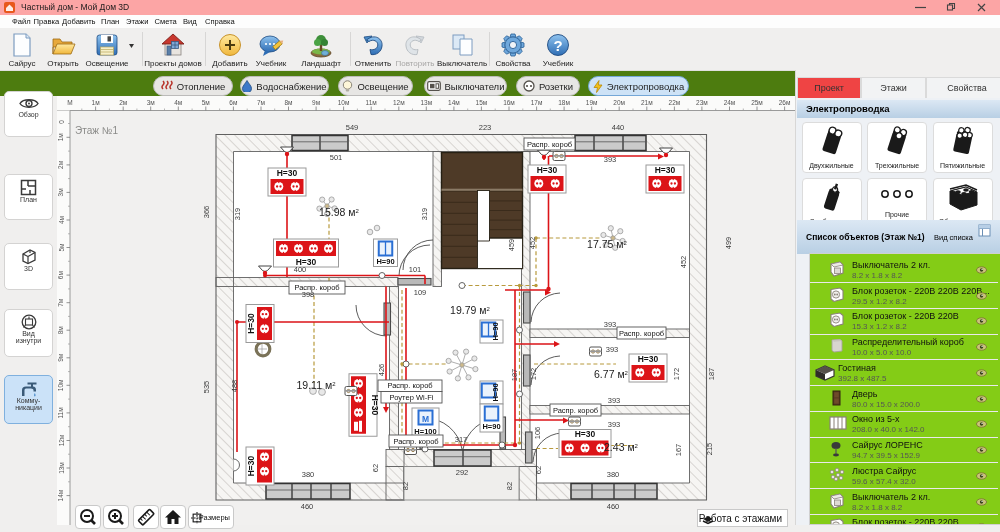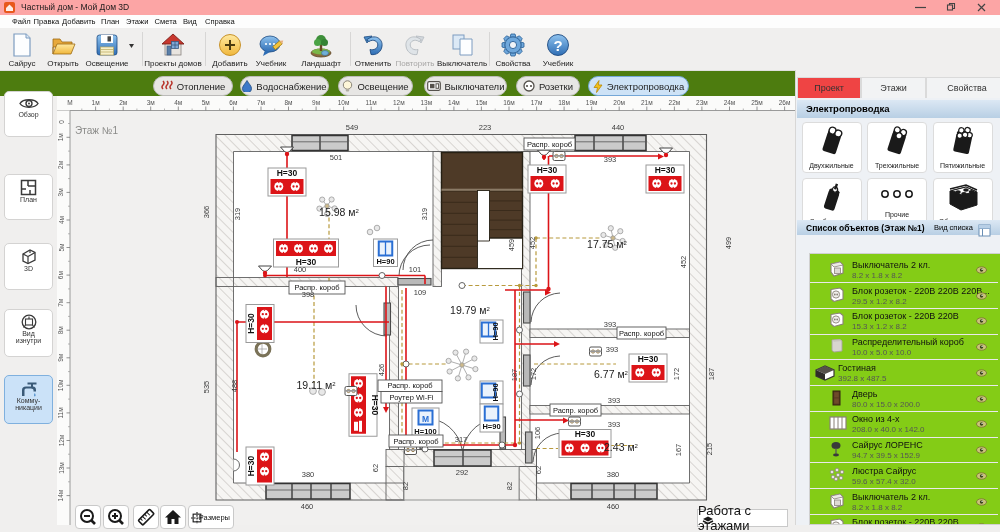--- a/index.html
+++ b/index.html
@@ -742,21 +742,21 @@
           <path d="M-13,-7 L3,-11 L14,-6 L14,7 L-2,12 L-13,6 Z" fill="#1a1a1a" stroke="#1a1a1a" stroke-width="1"></path>
           <path d="M-11,-7.5 L3,-11 L13,-6.5 L-1,-3 Z" fill="#fff" stroke="#1a1a1a" stroke-width="1"></path>
           <ellipse cx="-5" cy="-6" rx="2.8" ry="1.7" fill="#1a1a1a"></ellipse>
           <ellipse cx="3" cy="-8" rx="2.8" ry="1.7" fill="#1a1a1a"></ellipse>
           <ellipse cx="1" cy="-4.2" rx="2.8" ry="1.7" fill="#1a1a1a"></ellipse>
           <ellipse cx="8.5" cy="-6.2" rx="2.8" ry="1.7" fill="#1a1a1a"></ellipse>
           <path d="M-13,-9 L3,-13 L14,-8" fill="none" stroke="#1a1a1a" stroke-width="1.6"></path>
         </g>
       </svg>
   <span>Оборудование</span></div>
- <div class="bluehead" style="top:150px;height:15px;font-size:8.5px">Список объектов (Этаж №1)
+ <div class="bluehead" style="top:150px;height:34px;font-size:8.5px">Список объектов (Этаж №1)
    <span style="position:absolute;right:27px;font-weight:normal;font-size:7.5px">Вид списка</span>
    <svg style="position:absolute;right:9px;top:4px" width="13" height="13" viewBox="0 0 13 13">
         <rect x="1" y="1" width="11" height="11" fill="#fff" stroke="#6a8fb5"></rect>
         <path d="M1 4.5 H12 M4.5 1 V12" stroke="#6a8fb5"></path>
         <rect x="1" y="1" width="11" height="3.5" fill="#b8cfe6"></rect>
       </svg>
  </div>
  <div id="objlist">
       <svg class="ficon" style="left:18px;top:5.8px" width="18" height="18" viewBox="0 0 18 18">
         <path d="M3,4 L12,2 L15,5 L15,13 L6,16 L3,12 Z" fill="#fff" stroke="#8a8178" stroke-width="1.1"></path>
@@ -834,21 +834,21 @@
       <svg class="ficon" style="left:166px;top:140.55px" width="11" height="8" viewBox="0 0 11 8">
         <ellipse cx="5.5" cy="4" rx="5" ry="3.2" fill="#c9c37a" stroke="#7a6f35" stroke-width="0.8"></ellipse>
         <circle cx="5.5" cy="4" r="1.7" fill="#3a441c"></circle>
         <circle cx="6.1" cy="3.4" r="0.6" fill="#fff"></circle>
       </svg>
       <div class="li-sep" style="top:156.8px"></div>
       <svg class="ficon" style="left:18px;top:160.3px" width="20" height="18" viewBox="0 0 20 18">
         <rect x="2" y="3" width="16" height="12" fill="#fff" stroke="#8a8178" stroke-width="1.2"></rect>
         <path d="M6,3 V15 M10,3 V15 M14,3 V15" stroke="#8a8178" stroke-width="1"></path>
       </svg>
-      <div class="li-t" style="left:42px;top:160.3px">Окно из 4-х</div>
+      <div class="li-t" style="left:42px;top:160.3px">Окно из 5-х</div>
       <div class="li-d" style="left:42px;top:171.3px">208.0 x 40.0 x 142.0</div>
       <svg class="ficon" style="left:166px;top:166.3px" width="11" height="8" viewBox="0 0 11 8">
         <ellipse cx="5.5" cy="4" rx="5" ry="3.2" fill="#c9c37a" stroke="#7a6f35" stroke-width="0.8"></ellipse>
         <circle cx="5.5" cy="4" r="1.7" fill="#3a441c"></circle>
         <circle cx="6.1" cy="3.4" r="0.6" fill="#fff"></circle>
       </svg>
       <div class="li-sep" style="top:182.55px"></div>
       <svg class="ficon" style="left:18px;top:186.05px" width="18" height="18" viewBox="0 0 18 18">
         <ellipse cx="8" cy="5.5" rx="4.5" ry="3.5" fill="#3a3a3a"></ellipse>
         <rect x="7.4" y="8" width="1.2" height="6" fill="#555"></rect>
@@ -932,19 +932,19 @@
 <div class="abs" style="left:160px;top:505px;width:26px;height:24px;background:#fff;border:1px solid #c9c9c9;border-radius:4px">
 <svg width="24" height="22" viewBox="0 0 24 22">
         <path d="M12,4 L20,11.5 H17.5 V18 H6.5 V11.5 H4 Z M10.5,18 V13 H13.5 V18 Z" fill="#1a1a1a" fill-rule="evenodd"></path>
       </svg></div>
 <div class="abs" style="left:188px;top:505px;width:46px;height:24px;background:#fff;border:1px solid #c9c9c9;border-radius:4px;font-size:7.5px;color:#111;display:flex;align-items:center;justify-content:flex-end;padding-right:3px">
 <svg style="position:absolute;left:2px;top:6px" width="12" height="12" viewBox="0 0 14 14">
         <rect x="2.5" y="2.5" width="9" height="9" fill="none" stroke="#1a1a1a" stroke-width="1.3"></rect>
         <path d="M7,0 V14 M0,7 H14" stroke="#1a1a1a" stroke-width="1.3" stroke-dasharray="2 1.4"></path>
       </svg>
 Размеры</div>
-<div class="abs" style="left:697px;top:509px;width:91px;height:18px;background:#fff;border:1px solid #c9c9c9;border-radius:0;font-size:13px;color:#111;display:flex;align-items:center;justify-content:flex-end;padding-right:5px">
+<div class="abs" style="left:697px;top:509px;width:91px;height:18px;background:#fff;border:1px solid #c9c9c9;border-radius:0;font-size:10px;color:#111;display:flex;align-items:center;justify-content:flex-end;padding-right:5px">
 <svg style="position:absolute;left:4px;top:3px" width="12" height="12" viewBox="0 0 12 12">
         <path d="M1,6 L6,3.5 L11,6 L6,8.5 Z" fill="#1a1a1a"></path>
         <path d="M1,8 L6,10.5 L11,8" fill="none" stroke="#1a1a1a" stroke-width="1.4"></path>
       </svg>
 Работа с этажами</div>
   </div>
 
 </body></html>

